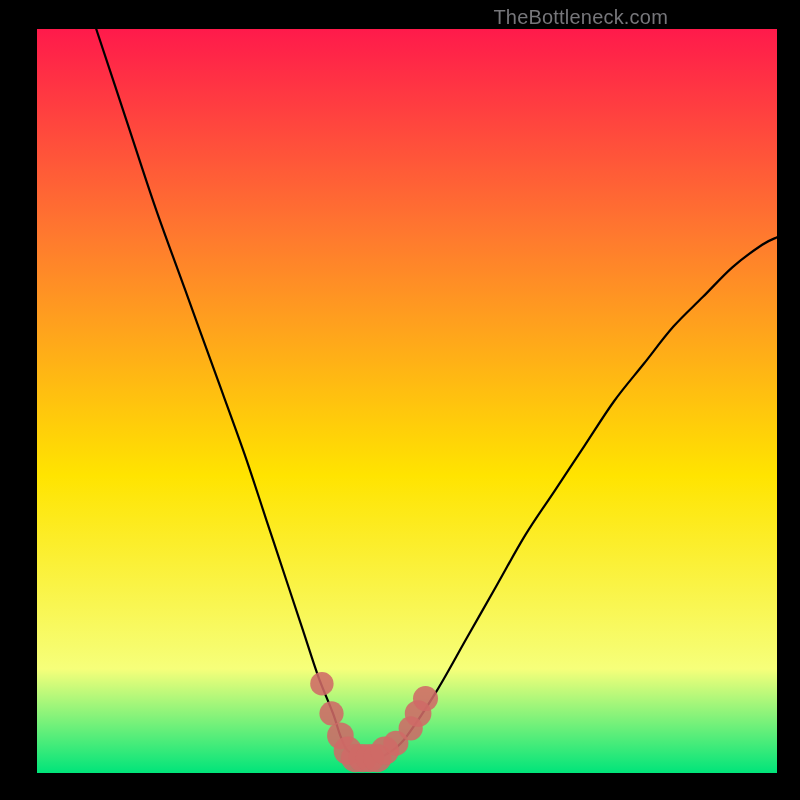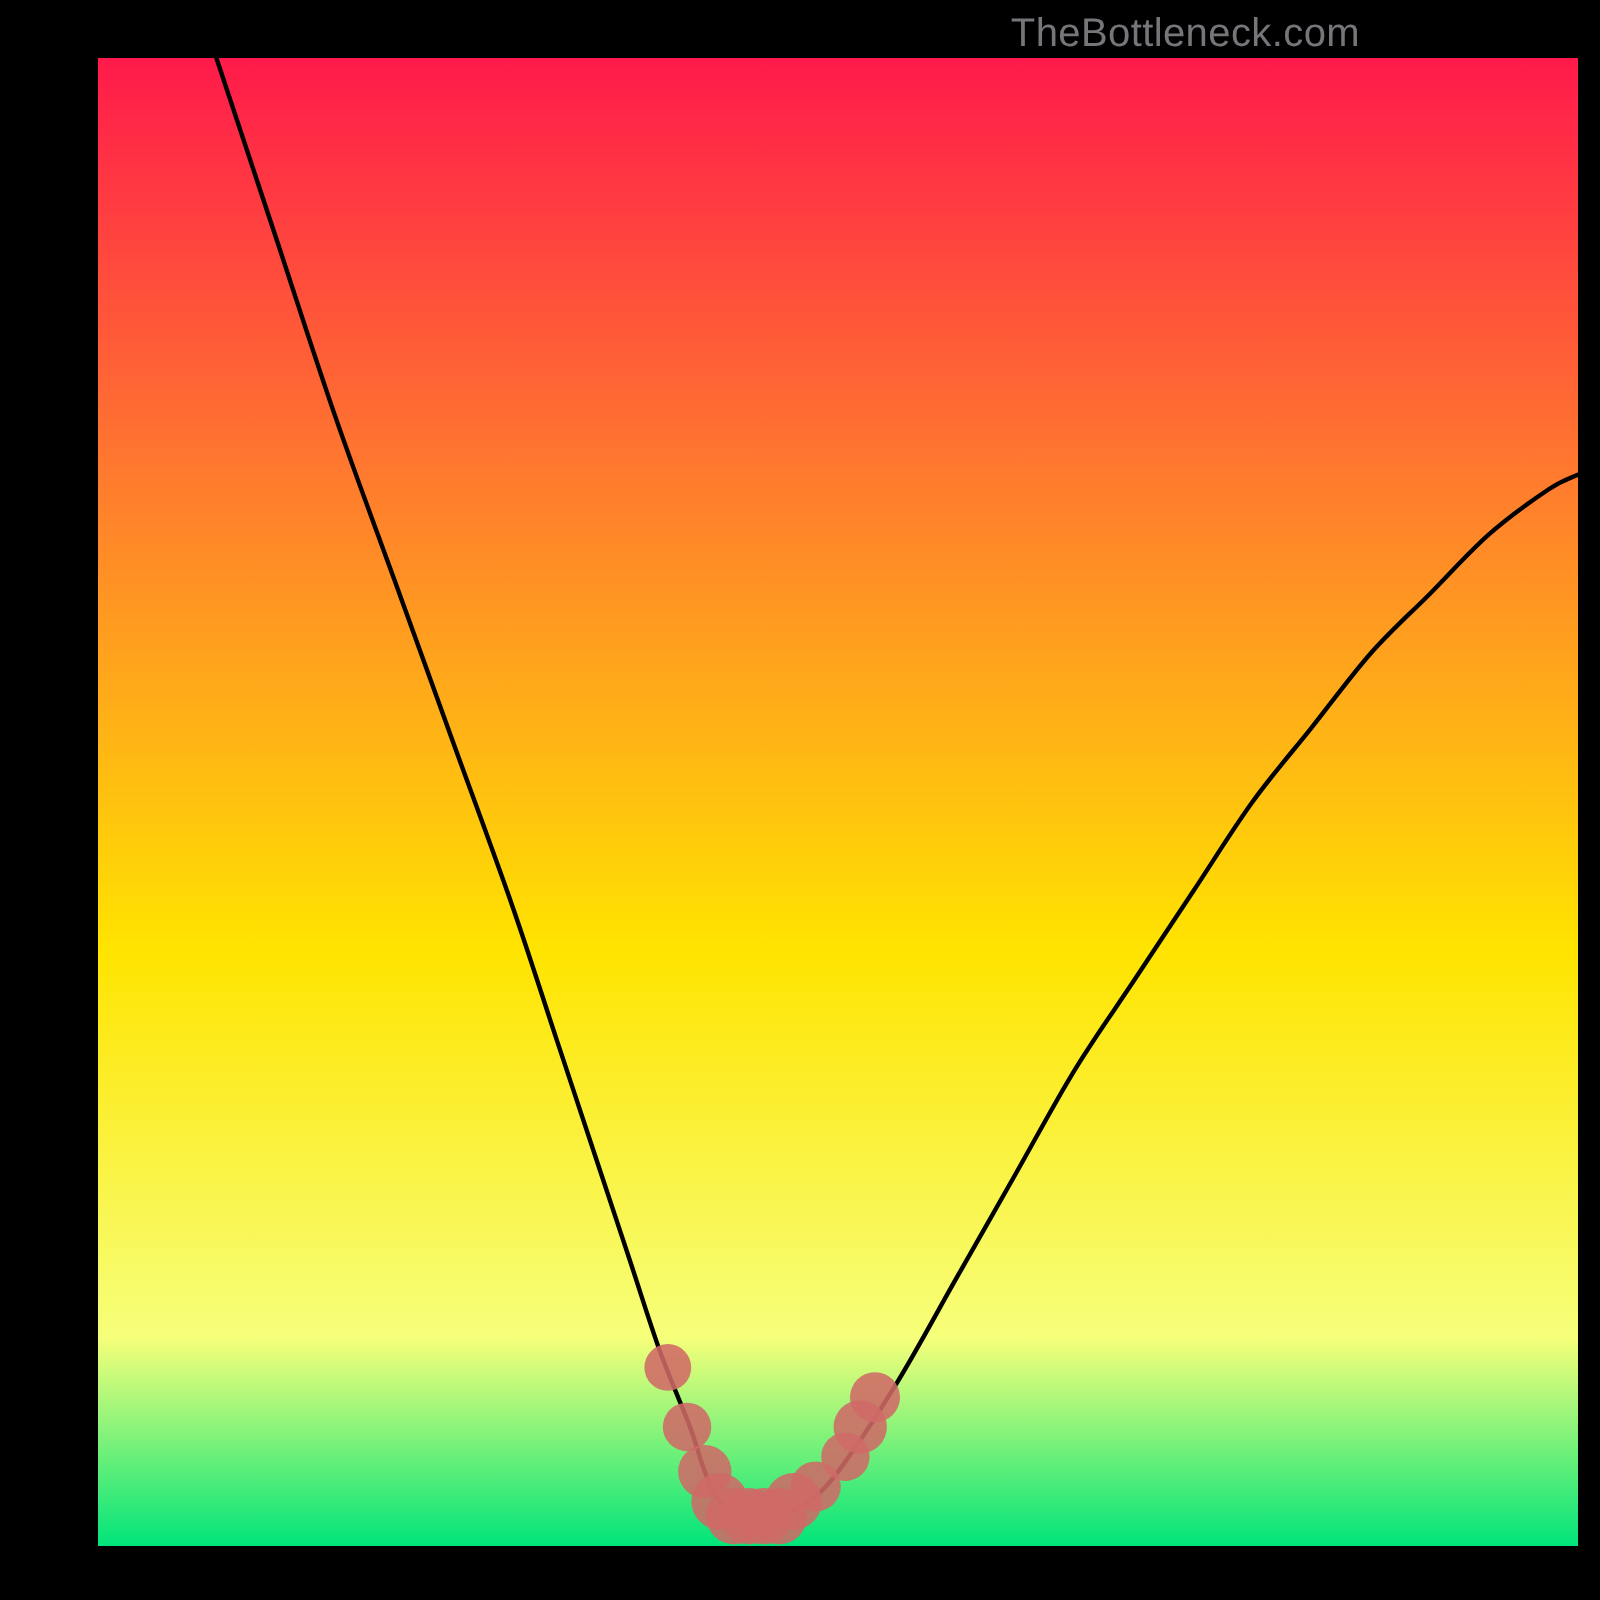--- a/index.html
+++ b/index.html
@@ -1,20 +1,20 @@
 <!DOCTYPE html>
 <html><head>
 <meta charset="utf-8">
 <style>
   * { margin: 0; padding: 0; box-sizing: border-box; }
   html, body { width: 800px; height: 800px; overflow: hidden; }
   body { background: #000; font-family: Arial, Helvetica, sans-serif; }
   .frame {
     position: absolute;
-    left: 12px; top: 0;
+    left: 0; top: 0;
     width: 680px; height: 800px;
     background: #000;
     padding-left: 13px;
   }
   .plot-area {
     position: absolute;
     left: 37px;
     top: 29px;
     width: 740px;
     height: 744px;

